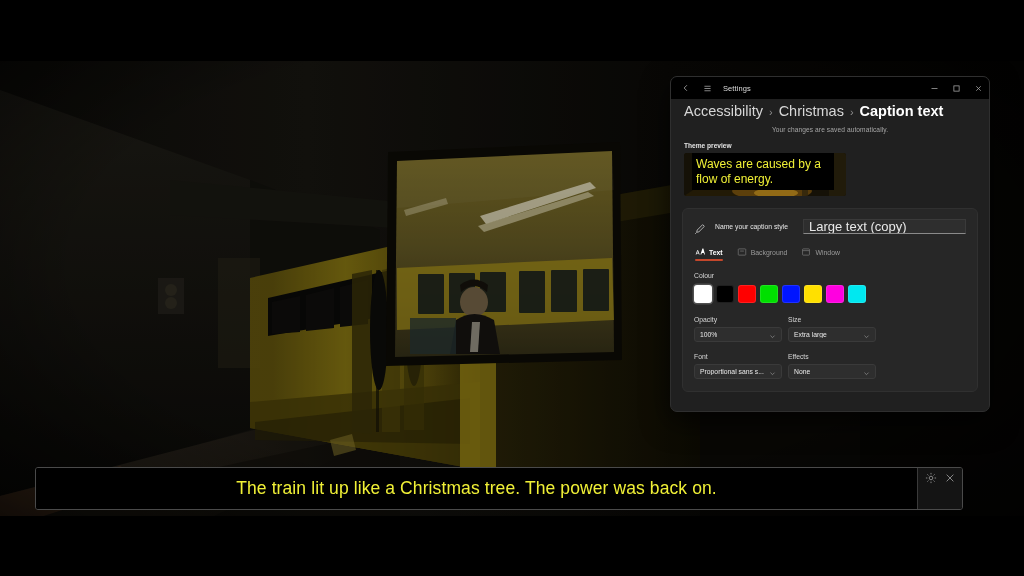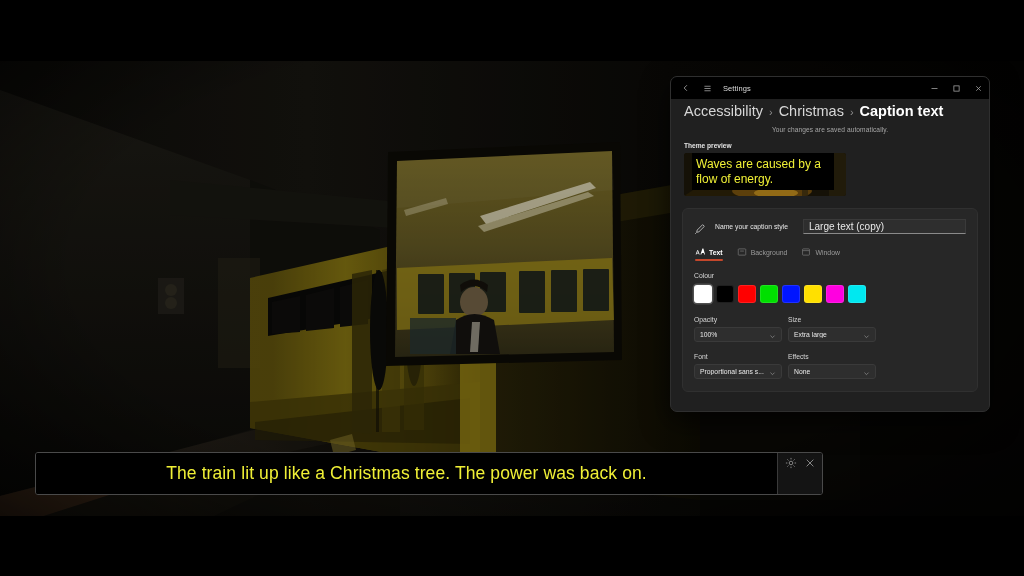--- a/index.html
+++ b/index.html
@@ -17,21 +17,21 @@
   }
   .scene-svg { position:absolute; left:0; top:0; width:100%; height:100%; display:block; }
 
   
   .letterbox { position:absolute; left:0; width:1024px; background:#000; }
   .letterbox.top { top:0; height:31px; }
   .letterbox.bottom { bottom:0; height:30px; }
 
   
   #caption-bar {
-    position:absolute; left:35px; top:452px; width:788px; height:43px;
+    position:absolute; left:35px; top:467px; width:928px; height:43px;
     display:flex; align-items:stretch;
     border:1px solid #4a4a4a; border-radius:3px;
     background:#000; overflow:hidden;
   }
   #caption-text-area {
     flex:1; display:flex; align-items:center; justify-content:center;
     background:#000; padding:0 10px;
     border-right:1px solid #3a3a3a;
   }
   #caption-text {
@@ -92,21 +92,21 @@
     padding:10px 11px 12px 11px;
   }
 
   
   #name-row { display:flex; align-items:center; gap:9px; }
   #brush-icon { width:12px; height:12px; opacity:.85; flex:0 0 auto; }
   #name-label { font-size:6.8px; color:#e6e6e6; flex:0 0 auto; }
   #name-input {
     margin-left:auto; width:163px; height:15px;
     background:#2e2e2e; border:1px solid #3a3a3a; border-bottom:1px solid #8a8a8a;
-    border-radius:0; color:#e9e9e9; font-size:10px;
+    border-radius:0; color:#e9e9e9; font-size:13px;
     font-family:"Liberation Sans", sans-serif; padding:0 5px; outline:none;
   }
 
   
   #tab-row { display:flex; gap:14px; margin-top:13px; padding-left:1px; }
   .tab { display:flex; align-items:center; gap:4px; cursor:pointer; padding-bottom:4px; position:relative; }
   .tab-icon { width:10px; height:10px; display:flex; align-items:center; justify-content:center; }
   .tab-label { font-size:6.9px; color:#9a9a9a; }
   .tab.active .tab-label { color:#fff; font-weight:700; }
   .tab.active .tab-icon { opacity:1; }

